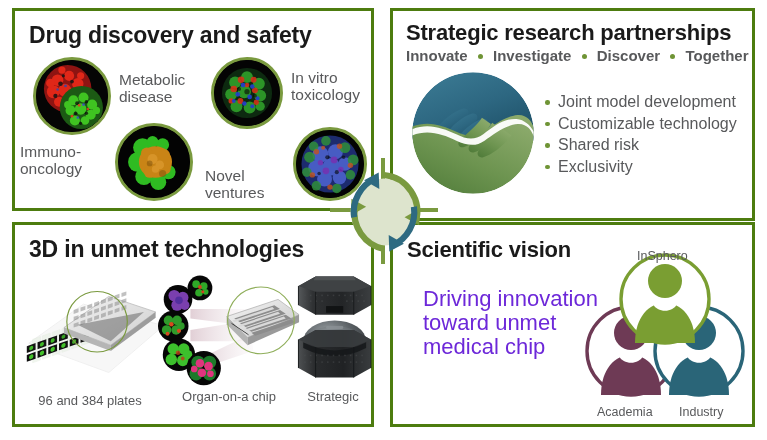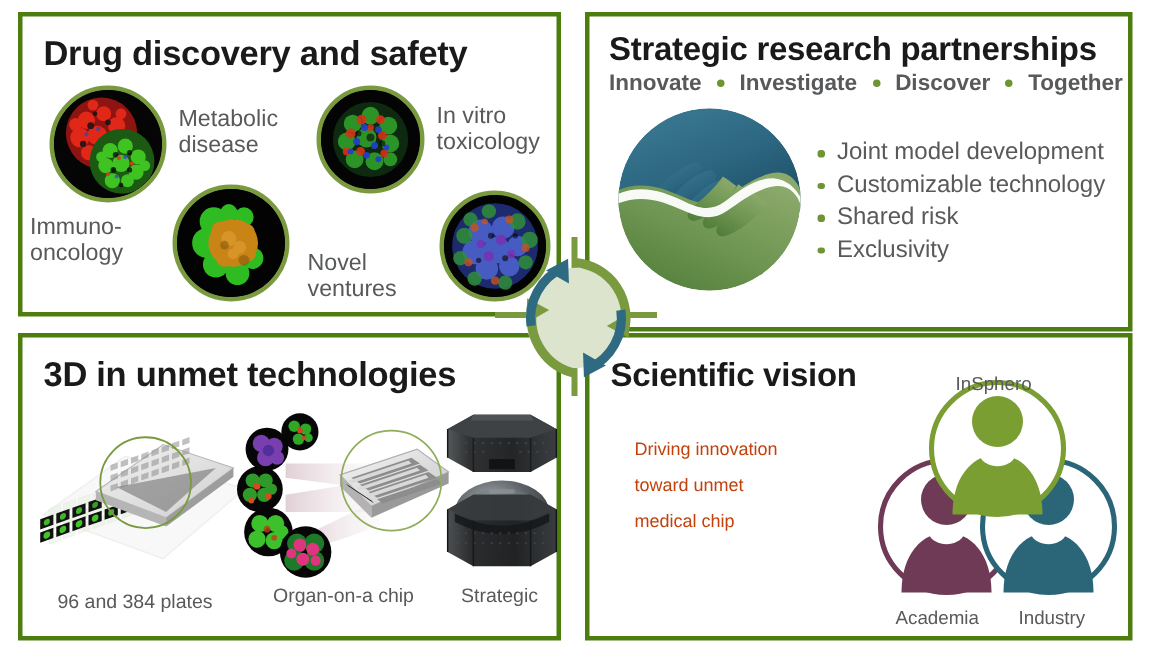--- a/index.html
+++ b/index.html
@@ -139,23 +139,23 @@
   }
   #tech-plates { left: 4px;   top: 4px; width: 142px; }
   #tech-chip   { left: 140px; top: 0px; width: 148px; }
   #tech-ship   { left: 272px; top: 0px; width: 92px;  }
   .tech-art { height: 122px; display: block; margin: 0 auto; }
 
   
   #vision-text {
     position: absolute;
     left: 30px; top: 62px;
-    font-size: 12px;
+    font-size: 22px;
     line-height: 24px;
-    color: #c2410c;
+    color: #6d28d9;
   }
   #vision-venn {
     position: absolute;
     left: 186px; top: 18px;
     width: 172px; height: 168px;
   }
   .venn-label {
     position: absolute;
     font-size: 12.5px;
     color: #58595b;

